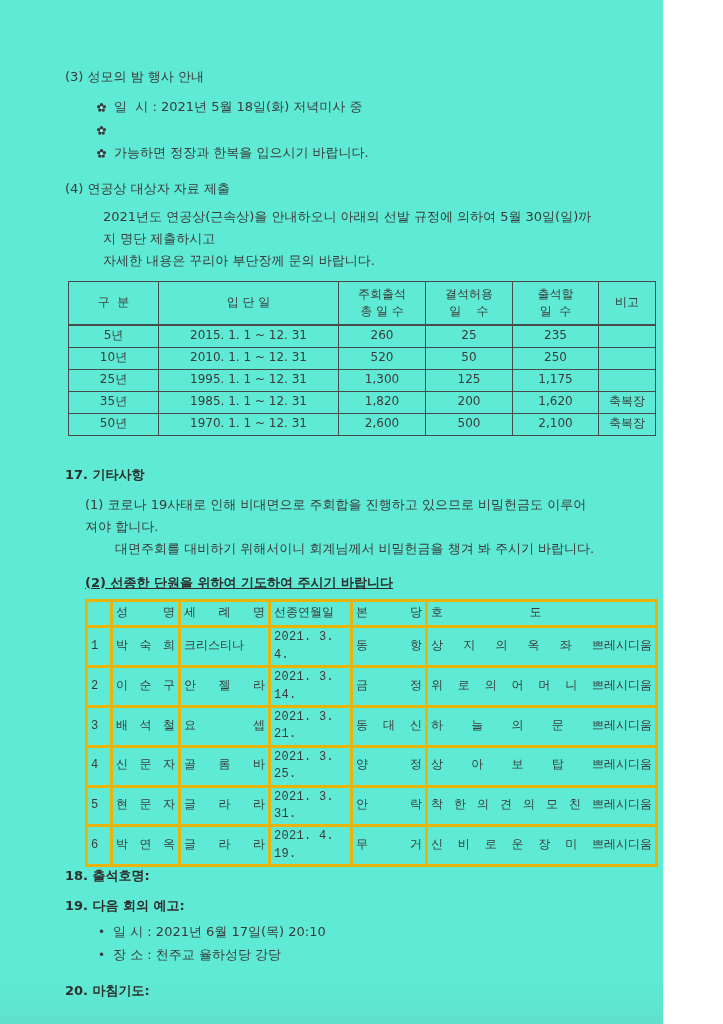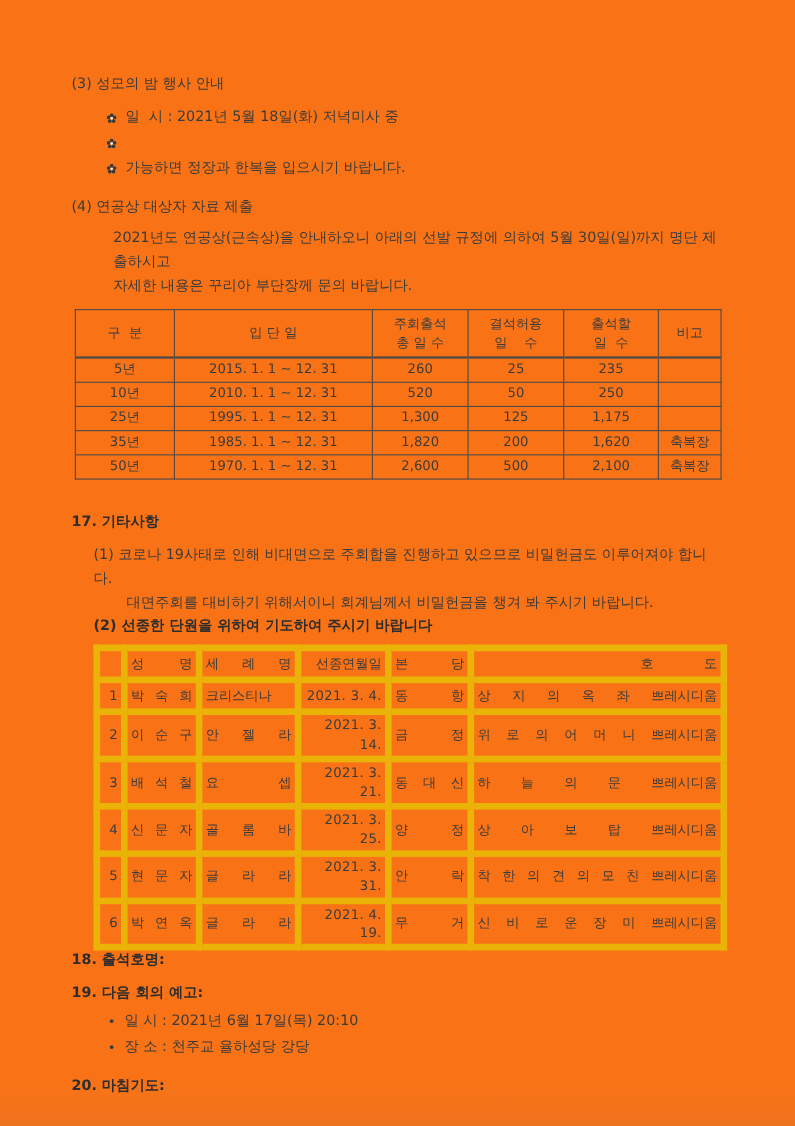--- a/index.html
+++ b/index.html
@@ -1,17 +1,17 @@
 <!DOCTYPE html>
 <html><head>
 <meta charset="utf-8">
 <style>
   html,body { margin:0; padding:0; background:#ffffff; }
   .page {
-    position:relative; width:723px; height:1024px; background:#f97316; overflow:hidden;
+    position:relative; width:663px; height:1024px; background:#5eead4; overflow:hidden;
     font-family:"DejaVu Sans","Liberation Sans",sans-serif;
     color:#3b3b3b; font-size:13px; line-height:1.45;
   }
   .content { padding:68px 68px 0 65px; }
 
   .heading-plain { color:#3a3a3a; }
   .heading-bold  { color:#2d2d2d; font-weight:bold; }
 
   
   .flower-list { margin-top:9px; padding-left:32px; }
@@ -24,33 +24,33 @@
   .para-line { line-height:22px; }
 
   
   table { border-collapse:collapse; table-layout:fixed; font-size:12px; color:#3b3b3b; }
   .award-table { width:587px; margin:9px 0 0 3px; border:1px solid #14532d; }
   .award-table th, .award-table td { border:1px solid #4a4a4a; padding:1px 3px; text-align:center; }
   .award-table thead th { border-bottom:2px solid #4a4a4a; height:40px; font-weight:normal; white-space:pre-line; line-height:17px; }
   .award-table tbody td { height:19px; }
 
   .deceased-table { width:570px; margin:7px 0 0 20px; border:2px solid #4a4a4a; }
-  .deceased-table th, .deceased-table td { border:6px solid #eab308; padding:1px 3px; text-align:right; font-weight:normal; }
+  .deceased-table th, .deceased-table td { border:3px solid #eab308; padding:1px 3px; text-align:left; font-weight:normal;font-family:Liberation Mono, monospace; }
   .deceased-table thead th { height:21px; }
   .deceased-table tbody td { height:21px; }
 
   .jt { text-align:justify; text-align-last:justify; padding:1px 8px; }
   .t2-date { text-align:left; padding-left:3px; letter-spacing:0.3px; }
   .t2-title { padding:1px 10px; }
 
   
   .sec17 { margin-top:30px; }
   .s17-item { margin-top:9px; padding-left:20px; line-height:22px; }
   .s17-cont { padding-left:50px; line-height:22px; }
-  .s17-item2 { margin-top:1px; padding-left:20px; }
+  .s17-item2 { margin-top:14px; padding-left:20px;text-decoration:underline; }
 
   
   .sec18 { }
   .sec19 { margin-top:11px; }
   .dot-list { margin-top:5px; padding-left:33px; }
   .dot-item { display:flex; align-items:center; gap:8px; height:23px; }
   .dot-glyph { font-size:12px; color:#3b3b3b; }
   .sec20 { margin-top:15px; }
 
   

